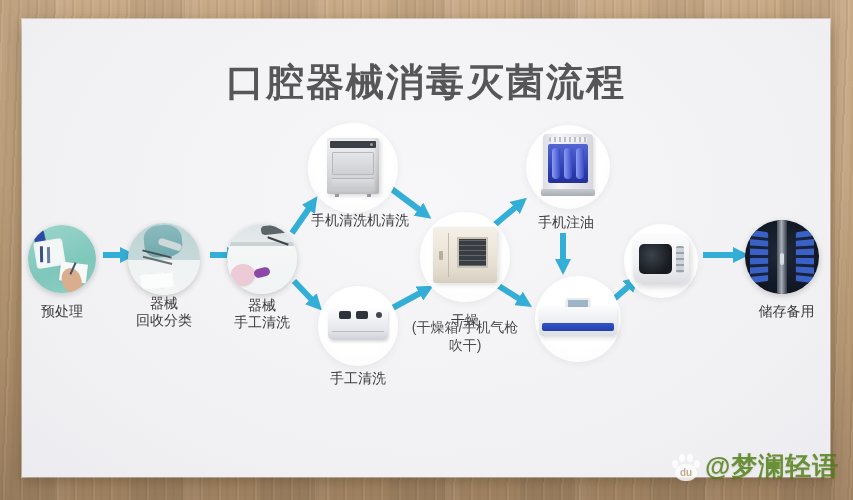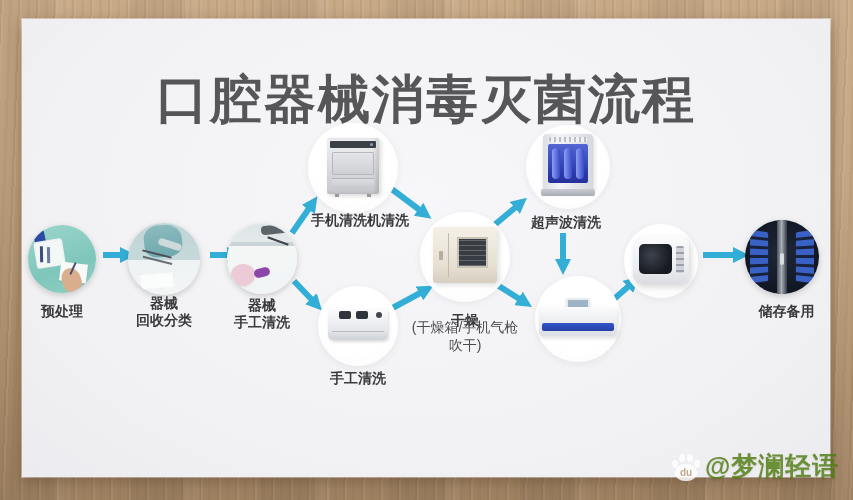--- a/index.html
+++ b/index.html
@@ -11,21 +11,21 @@
       repeating-linear-gradient(90deg, rgba(0,0,0,.045) 0 55px, rgba(255,255,255,.04) 55px 70px, rgba(0,0,0,0) 70px 130px),
       linear-gradient(180deg,#c8aa87 0%,#c2a480 35%,#b2936f 70%,#9e8161 100%);
   }
   .slide{
     position:absolute;left:22px;top:19px;width:808px;height:458px;
     background:radial-gradient(ellipse at 50% 38%, #f7f7f9 0%, #f1f1f4 70%, #ececf0 100%);
     box-shadow:0 4px 14px rgba(60,40,20,.35), 0 0 0 1px rgba(255,255,255,.55);
   }
   .title{
     position:absolute;left:0;top:38px;width:100%;text-align:center;
-    font-size:52px;font-weight:800;color:#565659;letter-spacing:2px;margin-top:8px;
+    font-size:38px;font-weight:800;color:#565659;letter-spacing:2px;
   }
   svg.arrows{position:absolute;left:0;top:0;width:808px;height:458px;pointer-events:none;}
   .arrow-line{stroke:#33aed6;stroke-width:6;fill:none;}
   
   .halo{position:absolute;border-radius:50%;
     background:radial-gradient(circle at 50% 42%, #ffffff 55%, #fafafc 100%);
     box-shadow:0 2px 8px rgba(0,0,0,.06);}
   
   .photo{position:absolute;border-radius:50%;overflow:hidden;
     box-shadow:0 2px 6px rgba(0,0,0,.18);}
@@ -86,21 +86,21 @@
   .m-seal{width:78px;height:38px;}
   .m-seal .screen{top:0;left:50%;transform:translateX(-50%);width:20px;height:13px;background:#9eb5c8;border:2px solid #e9ebef;border-radius:2px;box-shadow:0 1px 2px rgba(0,0,0,.18);}
   .m-seal .body{inset:9px 0 0 0;background:linear-gradient(180deg,#fbfbfc,#eaecf0 55%,#dbdee4);border-radius:4px;box-shadow:1px 2px 4px rgba(0,0,0,.13);}
   .m-seal .band{left:3px;right:3px;bottom:5px;height:8px;background:linear-gradient(180deg,#3354ca,#2340a8);border-radius:2px;}
   .m-auto{width:56px;height:48px;background:linear-gradient(180deg,#fcfcfd,#ebecef 70%,#dadce1);border-radius:9px;box-shadow:2px 3px 6px rgba(0,0,0,.16);}
   .m-auto .door{top:8px;left:6px;width:33px;height:30px;border-radius:5px;
     background:radial-gradient(circle at 38% 38%, #3c424c 0%, #171a20 70%);}
   .m-auto .ctrl{top:10px;right:5px;width:8px;height:27px;background:#d0d3d8;border-radius:2px;
     background-image:repeating-linear-gradient(180deg,#9da2aa 0 2px,rgba(0,0,0,0) 2px 6px);}
   
-  .lbl{position:absolute;text-align:center;color:#3a3a3c;font-size:14px;font-weight:700;line-height:17px;}
+  .lbl{position:absolute;text-align:center;color:#3a3a3c;font-size:14px;font-weight:400;line-height:17px;}
   .sub{position:absolute;text-align:center;color:#4b4b4e;font-size:14px;font-weight:400;}
   
   .wm{position:absolute;left:672px;top:449px;display:flex;align-items:center;gap:5px;opacity:.82;}
   .wm .paw{position:relative;width:28px;height:30px;}
   .wm .pad{position:absolute;left:3px;bottom:1px;width:22px;height:17px;background:#fff;border-radius:50% 50% 46% 46%;
     display:flex;align-items:center;justify-content:center;font-size:10px;font-weight:800;color:#b99a77;}
   .wm .toe{position:absolute;background:#fff;border-radius:50%;width:6px;height:8px;}
   .wm .t1{left:0;top:8px;} .wm .t2{left:7px;top:2px;} .wm .t3{left:15px;top:2px;} .wm .t4{left:22px;top:8px;}
   .wm .handle-text{color:#4d7c0f;font-size:26px;font-weight:700;letter-spacing:1px;text-shadow:0 1px 2px rgba(90,60,30,.25);}
 </style>
@@ -193,21 +193,21 @@
   <div class="machine m-oil" style="left:521px;top:115px;">
     <span class="frame"></span>
     <span class="top"></span>
     <span class="front">
         <span class="c1"></span>
         <span class="c2"></span>
         <span class="c3"></span>
       </span>
     <span class="base"></span>
   </div>
-  <div class="lbl" style="left:496px;top:195px;width:96px;">超声波清洗</div>
+  <div class="lbl" style="left:496px;top:195px;width:96px;">手机注油</div>
 
   <div class="halo" style="left:513px;top:257px;width:86px;height:86px;"></div>
   <div class="machine m-seal" style="left:517px;top:279px;">
     <span class="screen"></span>
     <span class="body"></span>
     <span class="band"></span>
   </div>
 
   <div class="halo" style="left:602px;top:205px;width:74px;height:74px;"></div>
   <div class="machine m-auto" style="left:611px;top:217px;">

